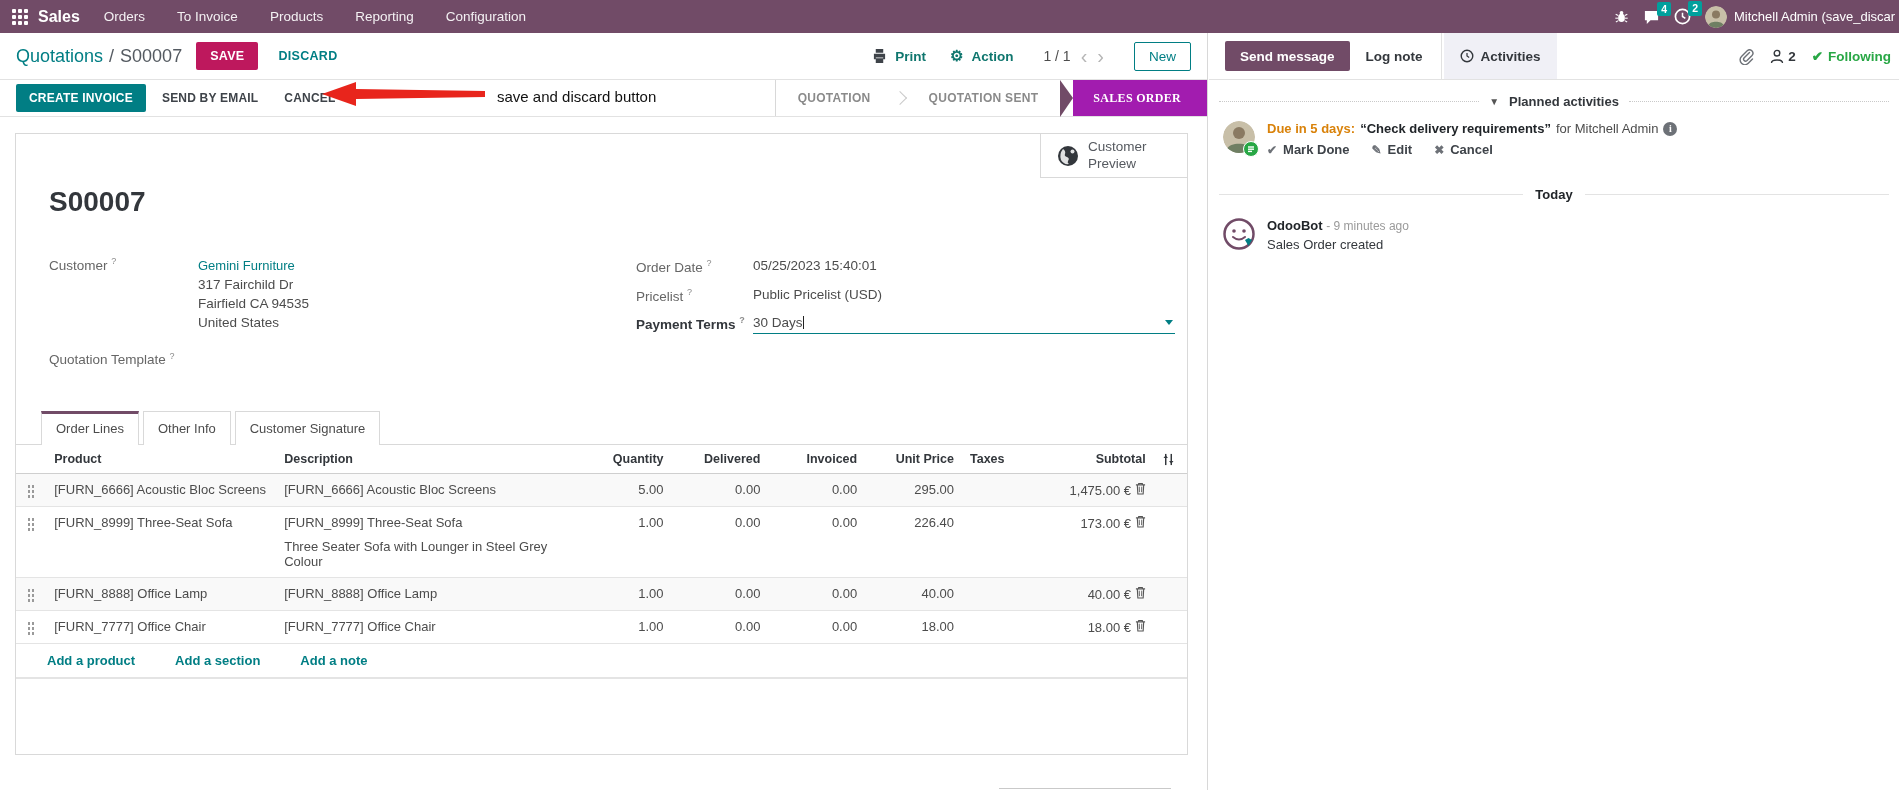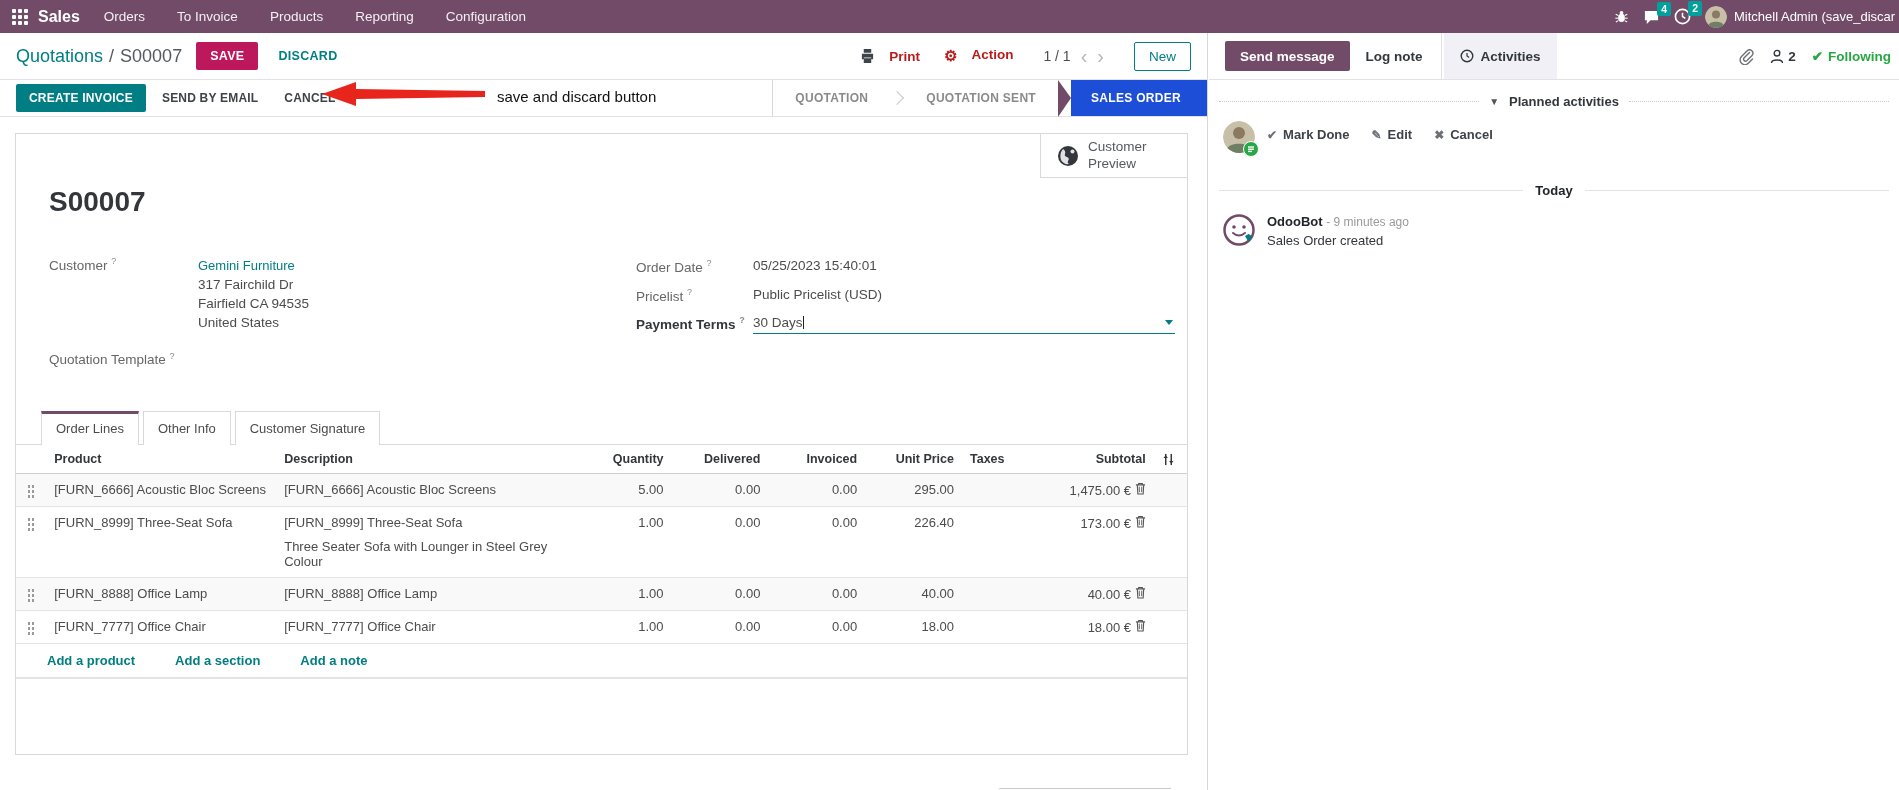--- a/index.html
+++ b/index.html
@@ -35,42 +35,42 @@
   .breadcrumb { font-size:18px; display:flex; gap:6px; align-items:center; white-space:nowrap; }
   .breadcrumb .bc-link { color:#017E84; cursor:pointer; }
   .breadcrumb .bc-cur { color:#545a61; }
   .btn-save { margin-left:14px; background:#be185d; color:#fff; border:none; font-weight:bold;
     font-size:12.5px; padding:7px 14px; letter-spacing:.3px; cursor:pointer; border-radius:2px; }
   .btn-discard { margin-left:12px; background:none; border:none; color:#017E84; font-weight:bold;
     font-size:12.5px; letter-spacing:.3px; padding:7px 8px; cursor:pointer; }
   .annotation-arrow { position:absolute; left:322px; top:48px; pointer-events:none; }
   .annotation-text { position:absolute; left:497px; top:55px; color:#111; font-size:15px; }
   .cp-right { margin-left:auto; display:flex; align-items:center; gap:8px; }
-  .cp-btn { display:flex; align-items:flex-start; gap:14px; background:none; border:none; color:#b91c1c;
+  .cp-btn { display:flex; align-items:center; gap:8px; background:none; border:none; color:#0f766e;
     font-size:13.5px; font-weight:600; cursor:pointer; padding:6px 8px; }
   .pager { display:flex; align-items:center; gap:10px; margin:0 6px 0 14px; font-size:14px; color:#4c4c4c; }
   .pager .pg-arrow { color:#b5b5b5; font-size:20px; line-height:1; cursor:pointer; }
   .btn-new { border:1px solid #017E84; color:#017E84; background:#fff; font-size:13.5px;
     padding:6px 14px; margin-left:16px; cursor:pointer; border-radius:2px; }
 
   
   .status-row { height:37px; display:flex; align-items:stretch; border-bottom:1px solid #e2e2e2; }
   .status-left { display:flex; align-items:center; gap:6px; padding-left:16px; }
   .btn-primary-sm { background:#017E84; color:#fff; border:none; font-weight:bold; font-size:12px;
     padding:7px 13px; letter-spacing:.2px; cursor:pointer; border-radius:2px; }
   .btn-flat-sm { background:none; border:none; color:#3e4349; font-weight:bold; font-size:12px;
     letter-spacing:.2px; padding:7px 10px; cursor:pointer; }
   .statusbar { margin-left:auto; display:flex; align-items:stretch; border-left:1px solid #d8d8d8; }
   .stage { display:flex; align-items:center; padding:0 22px; font-size:12px; font-weight:bold;
     color:#8a8a8a; letter-spacing:.3px; cursor:pointer; }
   .stage-sep { align-self:center; width:10px; height:10px; border-top:1px solid #c9c9c9;
     border-right:1px solid #c9c9c9; transform:rotate(45deg); margin:0 2px; }
   .stage-arrowhead { width:0; height:0; border-top:18px solid transparent;
     border-bottom:19px solid transparent; border-left:13px solid #714B67; align-self:center; }
-  .stage.active { background:#1d4ed8; color:#fff; padding:0 26px 0 20px; }
+  .stage.active { background:#a21caf; color:#fff; padding:0 26px 0 20px;font-family:Liberation Serif, serif; }
 
   
   .form-area { position:relative; height:672px; overflow:hidden; }
   .sheet { position:absolute; left:15px; top:16px; width:1173px; height:622px;
     background:#fff; border:1px solid #d9d9d9; }
   .preview-box { position:absolute; right:0; top:0; width:147px; height:44px;
     border-left:1px solid #d9d9d9; border-bottom:1px solid #d9d9d9; display:flex;
     align-items:center; gap:9px; padding-left:16px; color:#55595f; font-size:13.5px;
     line-height:1.25; cursor:pointer; }
   .sheet-title { position:absolute; left:33px; top:52px; font-size:28px; font-weight:bold; color:#33373c; }
@@ -539,20 +539,26 @@
           <svg width="8" height="8" viewBox="0 0 8 8">
               <g stroke="#fff" stroke-width="1.4">
                 <line x1="1" y1="2" x2="7" y2="2"></line>
                 <line x1="1" y1="4.2" x2="7" y2="4.2"></line>
                 <line x1="1" y1="6.4" x2="5" y2="6.4"></line>
               </g>
             </svg>
         </span>
       </div>
       <div>
+        <div class="act-line1">
+          <span class="due-warn">Due in 5 days:</span>
+          <span class="act-summary">“Check delivery requirements”</span>
+          <span class="act-for">for Mitchell Admin</span>
+          <span class="info-dot">i</span>
+        </div>
         <div class="act-line2">
           <span class="act-btn">
               <span class="ic">✔</span>
               <span>Mark Done</span>
             </span>
           <span class="act-btn">
               <span class="ic">✎</span>
               <span>Edit</span>
             </span>
           <span class="act-btn">

